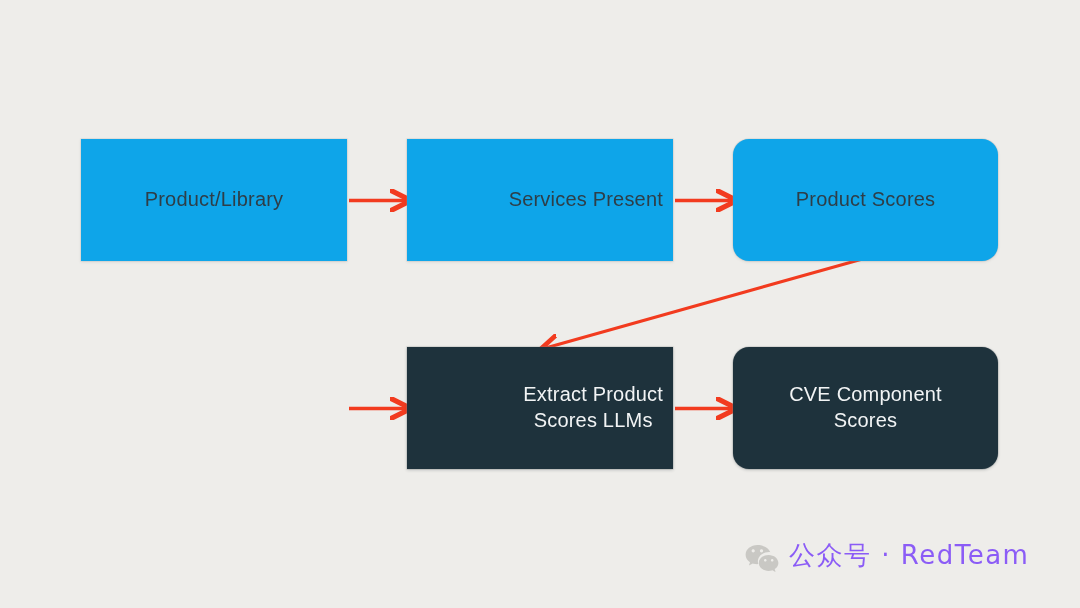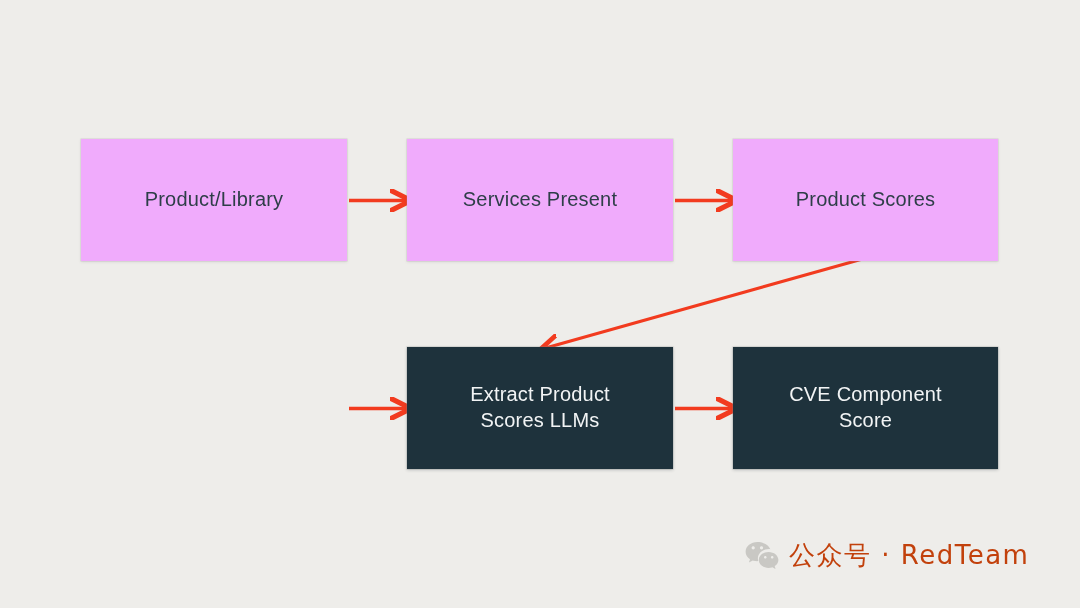--- a/index.html
+++ b/index.html
@@ -25,21 +25,21 @@
     position: absolute;
     display: flex;
     align-items: center;
     justify-content: center;
     text-align: center;
     box-sizing: border-box;
     line-height: 1.28;
     letter-spacing: 0.2px;
   }
   .node-light {
-    background: #f0abfc;
+    background: #0ea5e9;
     color: #2E3E48;
     font-size: 20px;
     font-weight: 500;
     box-shadow: 0 1px 3px rgba(60,60,60,0.13), 0 0 0 0.5px rgba(170,170,165,0.35);
   }
   .node-dark {
     background: #1E323C;
     color: #F2F4F5;
     font-size: 20px;
     font-weight: 500;
@@ -50,41 +50,41 @@
     white-space: pre-line;
     padding: 0 10px;
   }
 
   
   .r1 { top: 139px; height: 122px; }
   
   .r2 { top: 347px; height: 122px; }
 
   .c1 { left: 81px;  width: 266px; }
-  .c2 { left: 407px; width: 266px; }
-  .c3 { left: 733px; width: 265px; }
+  .c2 { left: 407px; width: 266px; justify-content: flex-end; }
+  .c3 { left: 733px; width: 265px; border-radius: 16px; }
 
   
   #arrow-layer {
     position: absolute;
     left: 0; top: 0;
     width: 1080px;
     height: 608px;
     pointer-events: none;
   }
 
   
   #watermark {
     position: absolute;
     left: 745px;
     top: 538px;
     display: flex;
-    align-items: center;
+    align-items: flex-end;
     gap: 10px;
-    color: #c2410c;
+    color: #8b5cf6;
     font-size: 26px;
     letter-spacing: 1.5px;
     font-family: "DejaVu Sans", "Liberation Sans", sans-serif;
     user-select: none;
   }
   #watermark .wm-text {
     white-space: nowrap;
     font-weight: 400;
   }
   .wechat-icon { display: block; }
@@ -125,21 +125,21 @@
   </div>
 
 
   <div class="node node-dark r2 c2">
     <span class="node-label">Extract Product
 Scores LLMs</span>
   </div>
 
   <div class="node node-dark r2 c3">
     <span class="node-label">CVE Component
-Score</span>
+Scores</span>
   </div>
 
   <div id="watermark">
     <span>
       <svg class="wechat-icon" width="34" height="29" viewBox="0 0 34 29" xmlns="http://www.w3.org/2000/svg" aria-hidden="true">
         <path fill="#C9C8C4" d="M12.4 1.1C5.9 1.1 0.6 5.4 0.6 10.7c0 3 1.7 5.7 4.4 7.5l-1.1 3.4 3.9-2 0.6 0.1c1.2 0.3 2.5 0.5 3.9 0.5 0.3 0 0.7 0 1-0.1-0.3-0.8-0.4-1.7-0.4-2.6 0-5.2 5-9.4 11.2-9.4 0.4 0 0.8 0 1.2 0.1C24.1 4.4 18.8 1.1 12.4 1.1z M8.2 8.4c-0.9 0-1.6-0.7-1.6-1.6 0-0.9 0.7-1.6 1.6-1.6 0.9 0 1.6 0.7 1.6 1.6C9.8 7.7 9.1 8.4 8.2 8.4z M16.5 8.4c-0.9 0-1.6-0.7-1.6-1.6 0-0.9 0.7-1.6 1.6-1.6 0.9 0 1.6 0.7 1.6 1.6C18.1 7.7 17.4 8.4 16.5 8.4z"></path>
         <path fill="#C9C8C4" d="M33.4 18.9c0-4.4-4.4-8-9.8-8 -5.4 0-9.8 3.6-9.8 8 0 4.4 4.4 8 9.8 8 1.1 0 2.2-0.2 3.2-0.5l0.5-0.1 3.3 1.7 -0.9-2.9C31.9 23.6 33.4 21.4 33.4 18.9z M20.3 17.6c-0.7 0-1.3-0.6-1.3-1.3 0-0.7 0.6-1.3 1.3-1.3 0.7 0 1.3 0.6 1.3 1.3C21.6 17 21 17.6 20.3 17.6z M27.2 17.6c-0.7 0-1.3-0.6-1.3-1.3 0-0.7 0.6-1.3 1.3-1.3 0.7 0 1.3 0.6 1.3 1.3C28.5 17 27.9 17.6 27.2 17.6z"></path>
       </svg>
     </span>
     <span class="wm-text">公众号 · RedTeam</span>

